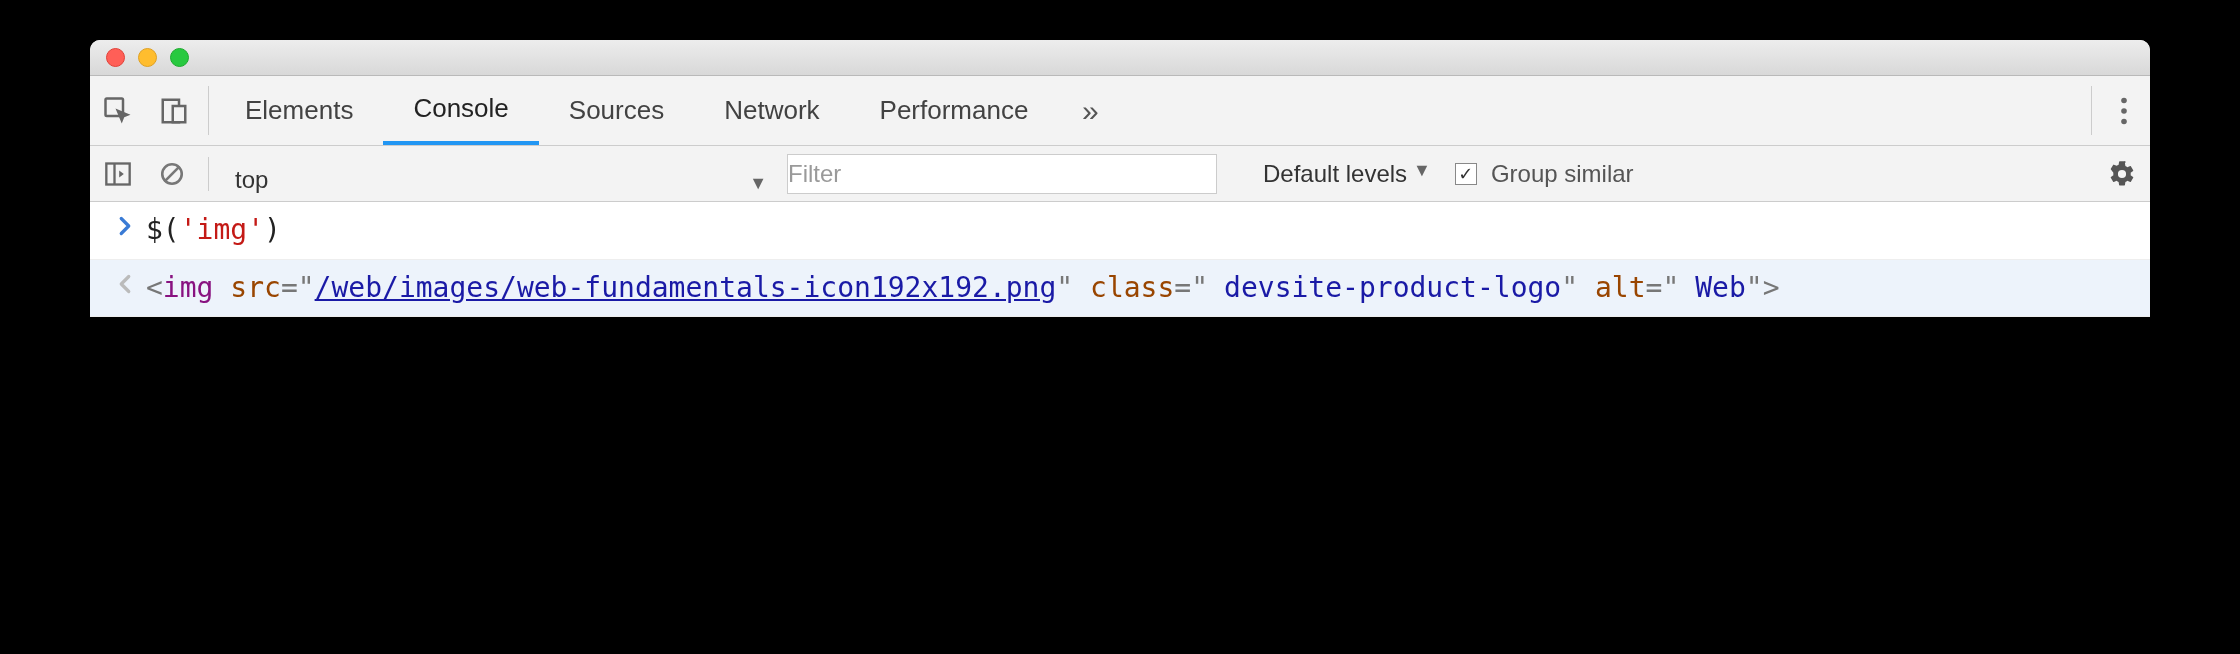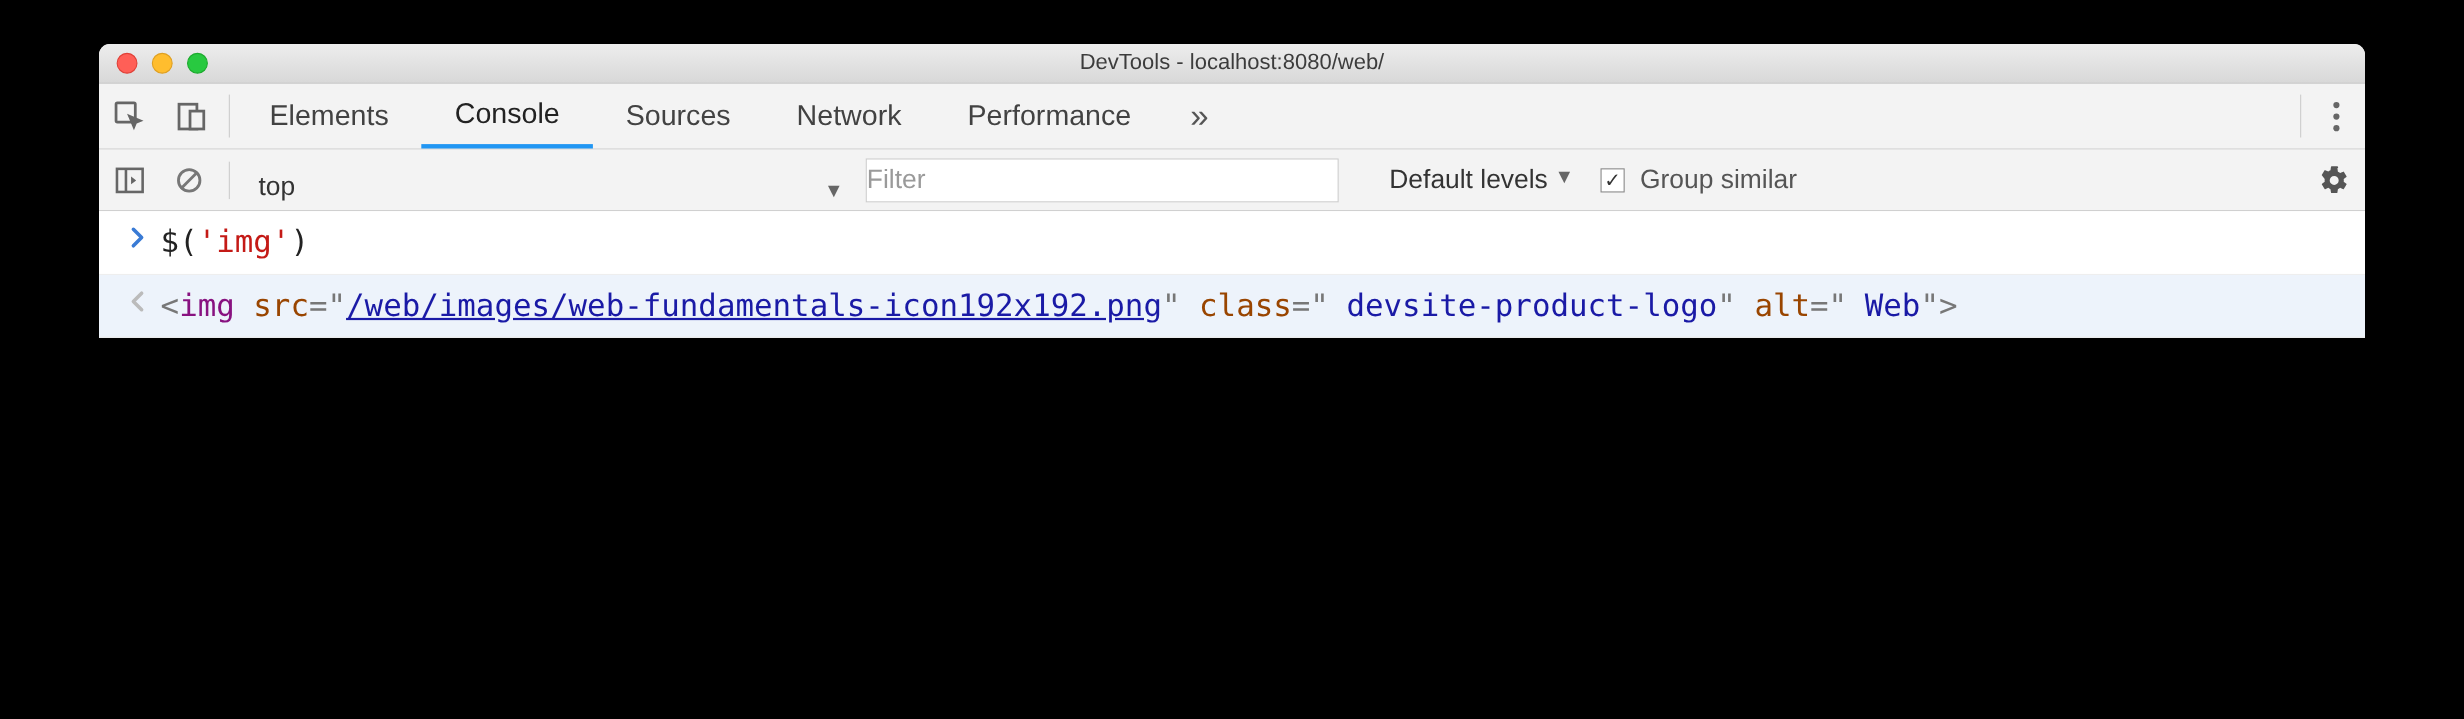--- a/index.html
+++ b/index.html
@@ -40,21 +40,21 @@
   .title {
     position: absolute; left: 0; right: 0;
     text-align: center;
     font-size: 20px;
     color: #3c3c3c;
     font-weight: 400;
     pointer-events: none;
   }
 
   .tabbar {
-    height: 60px;
+    height: 70px;
     background: #f3f3f3;
     border-bottom: 1px solid #ccc;
     display: flex;
     align-items: stretch;
     font-size: 26px;
     color: #555;
   }
   .tabbar .iconbtn {
     display: flex; align-items: center; justify-content: center;
     width: 56px;
@@ -162,21 +162,20 @@
 <body>
 
 <div class="window">
 
   <div class="titlebar">
     <div class="traffic">
       <div class="dot red"></div>
       <div class="dot yellow"></div>
       <div class="dot green"></div>
     </div>
-    <div class="title">DevTools - localhost:8080/web/</div>
   </div>
 
   <div class="tabbar">
     <div class="iconbtn">
       <svg width="30" height="30" viewBox="0 0 24 24" fill="none" stroke="#666" stroke-width="2">
         <rect x="2" y="2" width="14" height="14" rx="1"></rect>
         <path d="M10 10 L22 15 L17 17 L15 22 Z" fill="#666" stroke="none"></path>
       </svg>
     </div>
     <div class="iconbtn">

